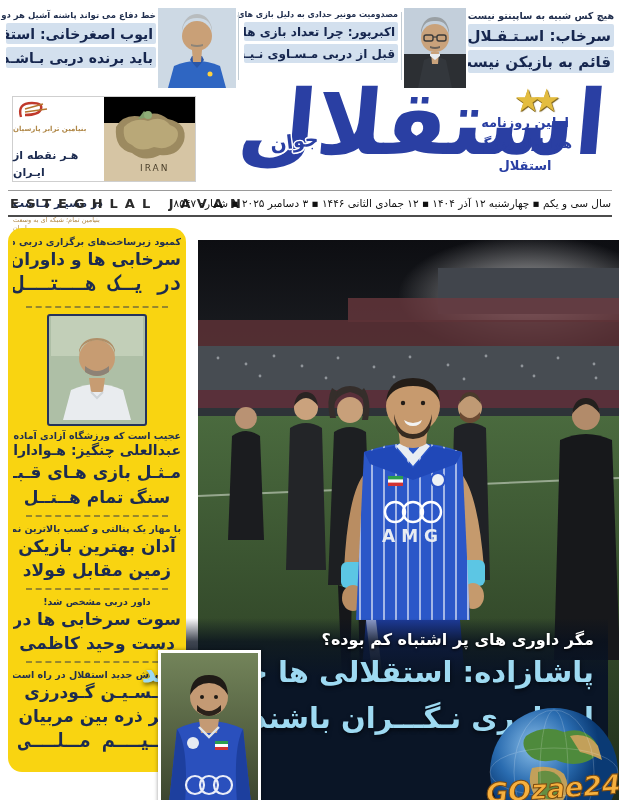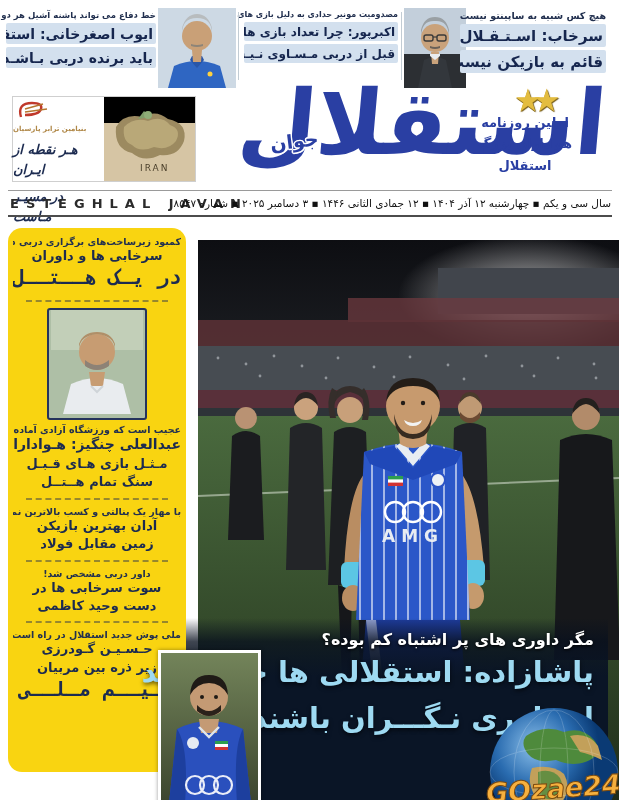--- a/index.html
+++ b/index.html
@@ -14,21 +14,21 @@
            padding:2.5px 3px;margin-top:3px;border-radius:2px;white-space:nowrap;overflow:hidden;}
   .th-photo{position:absolute;top:0;overflow:hidden;}
   .th-photo svg{display:block;}
   .vdiv{position:absolute;top:12px;width:1px;height:68px;background:#c2ccd4;}
 
   
   .ad-box{position:absolute;left:12px;top:96px;width:184px;height:86px;border:1px solid #cfcfcf;
           display:flex;background:#fff;box-sizing:border-box;}
   .ad-text{width:50%;direction:rtl;text-align:left;padding-top:3px;}
   .ad-brand{font-size:7px;color:#b08848;font-weight:bold;margin-top:1px;}
-  .ad-h{font-size:13px;font-weight:bold;color:#1c2b50;line-height:1.55;margin-top:7px;font-style:italic;}
+  .ad-h{font-size:11px;font-weight:bold;color:#1c2b50;line-height:1.55;margin-top:14px;}
   .ad-sub{font-size:6.5px;color:#b08848;margin-top:4px;}
   .ad-map{width:50%;position:relative;overflow:hidden;}
 
   .logo-wrap{position:absolute;left:210px;top:88px;width:402px;height:102px;}
   .logo-text{position:absolute;left:0;right:6px;top:-14px;text-align:right;font-size:90px;font-weight:bold;
              color:#2a3fa3;line-height:1.08;transform:skewX(-5deg);direction:rtl;}
   .logo-badge{position:absolute;left:60px;top:42px;font-size:19px;font-weight:bold;color:#2a3fa3;
               transform:rotate(-7deg);
               text-shadow:-1.5px 0 #fff,1.5px 0 #fff,0 -1.5px #fff,0 1.5px #fff,
                           -1px -1px #fff,1px 1px #fff,-1px 1px #fff,1px -1px #fff;}
@@ -41,21 +41,21 @@
   .rule-top{position:absolute;left:8px;top:190px;width:604px;height:1px;background:#9a9a9a;}
   .rule-bot{position:absolute;left:8px;top:215px;width:604px;height:2px;background:#4c4c4c;}
   .latin-name{position:absolute;left:10px;top:196px;font-size:13px;font-weight:bold;
               letter-spacing:7px;color:#2b2b2b;}
   .persian-date{position:absolute;right:8px;top:197px;font-size:10.5px;color:#111;direction:rtl;}
 
   
   .sidebar{position:absolute;left:8px;top:228px;width:178px;height:544px;background:#f9d411;
            border-radius:14px;box-sizing:border-box;padding:8px 5px;direction:rtl;text-align:center;z-index:2;}
   .s-kicker{font-size:9.5px;font-weight:bold;color:#22304f;white-space:nowrap;overflow:hidden;}
-  .s-line{font-size:13px;font-weight:bold;color:#1c2b50;line-height:1.42;white-space:nowrap;overflow:hidden;}
+  .s-line{font-size:17px;font-weight:bold;color:#1c2b50;line-height:1.42;white-space:nowrap;overflow:hidden;}
   .s-line.big{font-size:20px;font-family:Liberation Mono, monospace;}
   .s-line.small{font-size:14px;}
   .s-line:empty{display:none;}
   .s-div{border-top:2px dashed rgba(28,43,80,.45);width:85%;margin:6px auto;}
   .s-photo{width:96px;height:108px;border:2px solid #25335c;border-radius:3px;margin:6px auto 4px;
            overflow:hidden;background:#aebfa6;}
 
   
   .main-photo{position:absolute;left:186px;top:228px;width:422px;height:572px;overflow:hidden;background:#1a1c20;z-index:1;}
 
@@ -88,21 +88,21 @@
         <path d="M27 44 L35 44 L34 56 L28 56 Z" fill="#c9a27b"></path>
         <circle cx="31" cy="30" r="14" fill="#c9a27b"></circle>
         <path d="M17 28 Q18 12 31 13 Q44 12 45 28 L45 22 Q42 9 31 9 Q20 9 17 22 Z" fill="#9aa0a4"></path>
         <rect x="20" y="27" width="9" height="6" rx="2" fill="none" stroke="#3a3a3a" stroke-width="1.4"></rect>
         <rect x="33" y="27" width="9" height="6" rx="2" fill="none" stroke="#3a3a3a" stroke-width="1.4"></rect>
         <line x1="29" y1="29" x2="33" y2="29" stroke="#3a3a3a" stroke-width="1.2"></line>
         <path d="M26 38 Q31 40 36 38 L36 40 Q31 42 26 40 Z" fill="#6a6158"></path>
         <path d="M26 48 L31 52 L36 48 L36 46 L26 46 Z" fill="#e8ecf0"></path>
       </svg>
     </div>
-    <div class="th-text" style="left:56px;width:146px;">
+    <div class="th-text" style="left:64px;width:146px;">
       <div class="th-kicker">هیچ کس شبیه به ساپینتو نیست</div>
       <div class="th-line" style="font-size:15px;">سرخاب: اسـتـقـلال</div>
       <div class="th-line" style="font-size:15px;">قائم به بازیکن نیست</div>
     </div>
   </section>
 
   <section class="th" style="left:244px;width:154px;">
     <div class="th-text" style="left:0;width:154px;">
       <div class="th-kicker" style="font-size:8px;">مصدومیت مونیر حدادی به دلیل بازی های پی در پی است</div>
       <div class="th-line" style="font-size:12px;">اکبرپور: چرا تعداد بازی های دو تیم</div>

